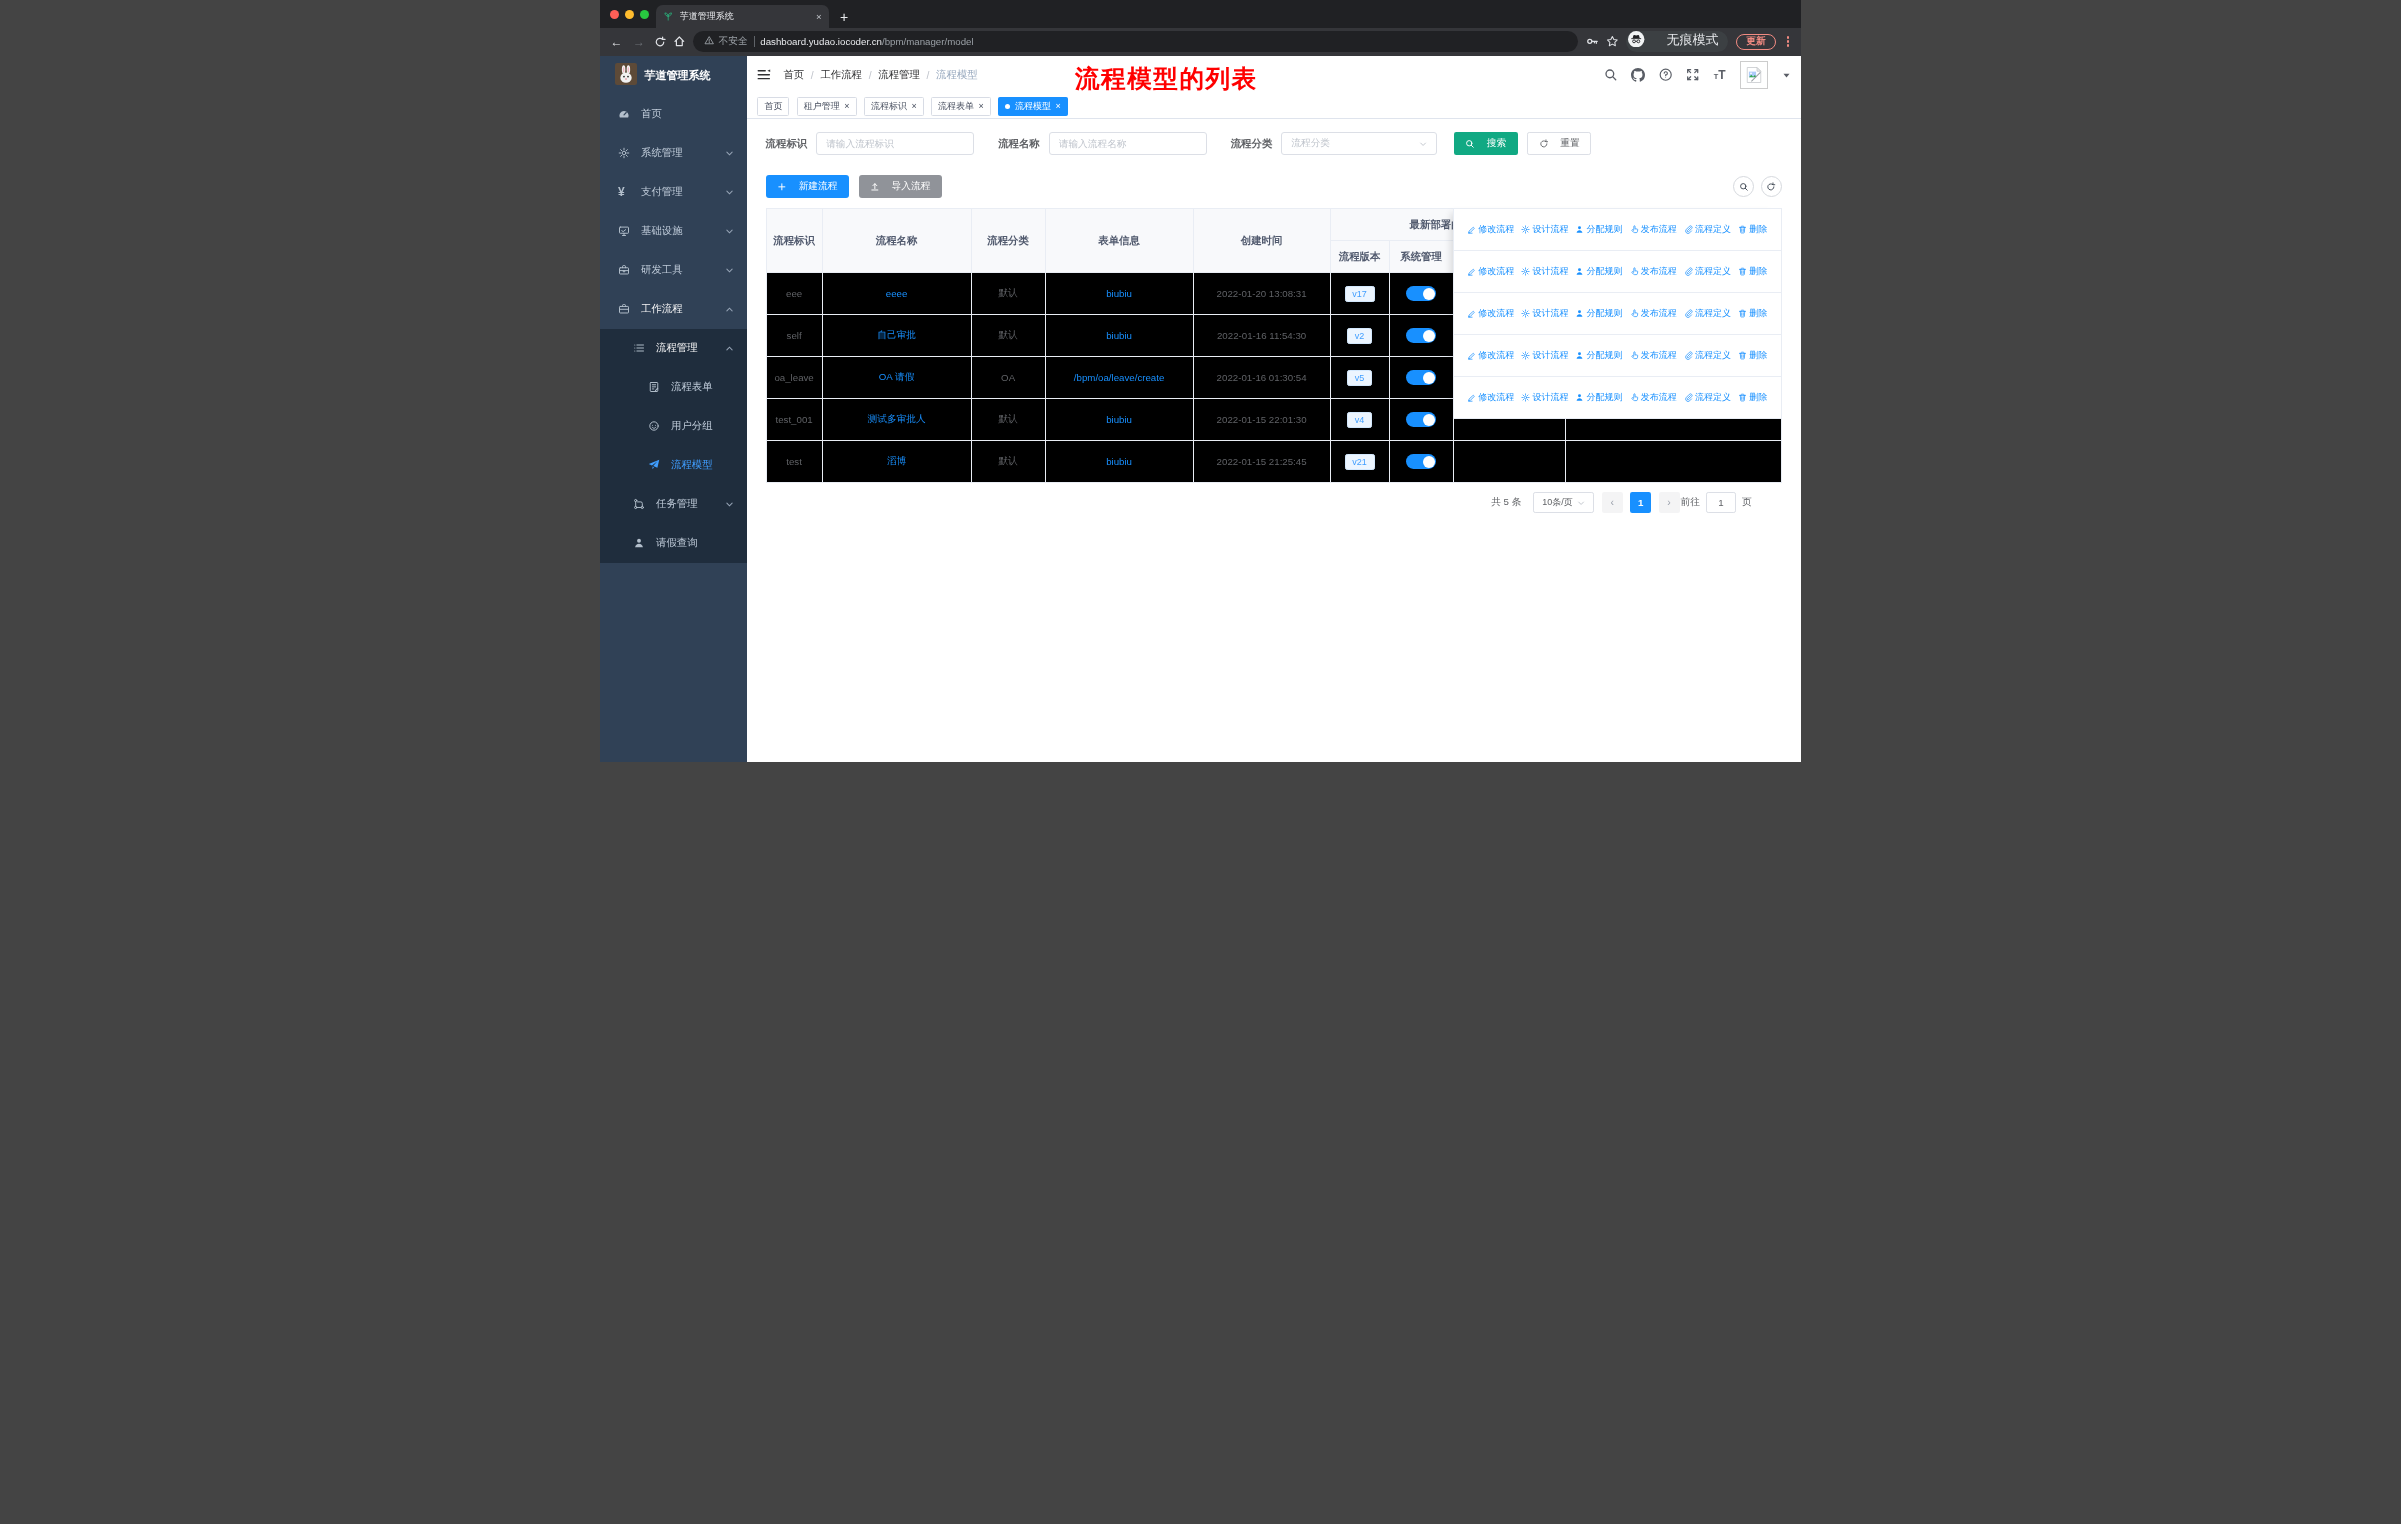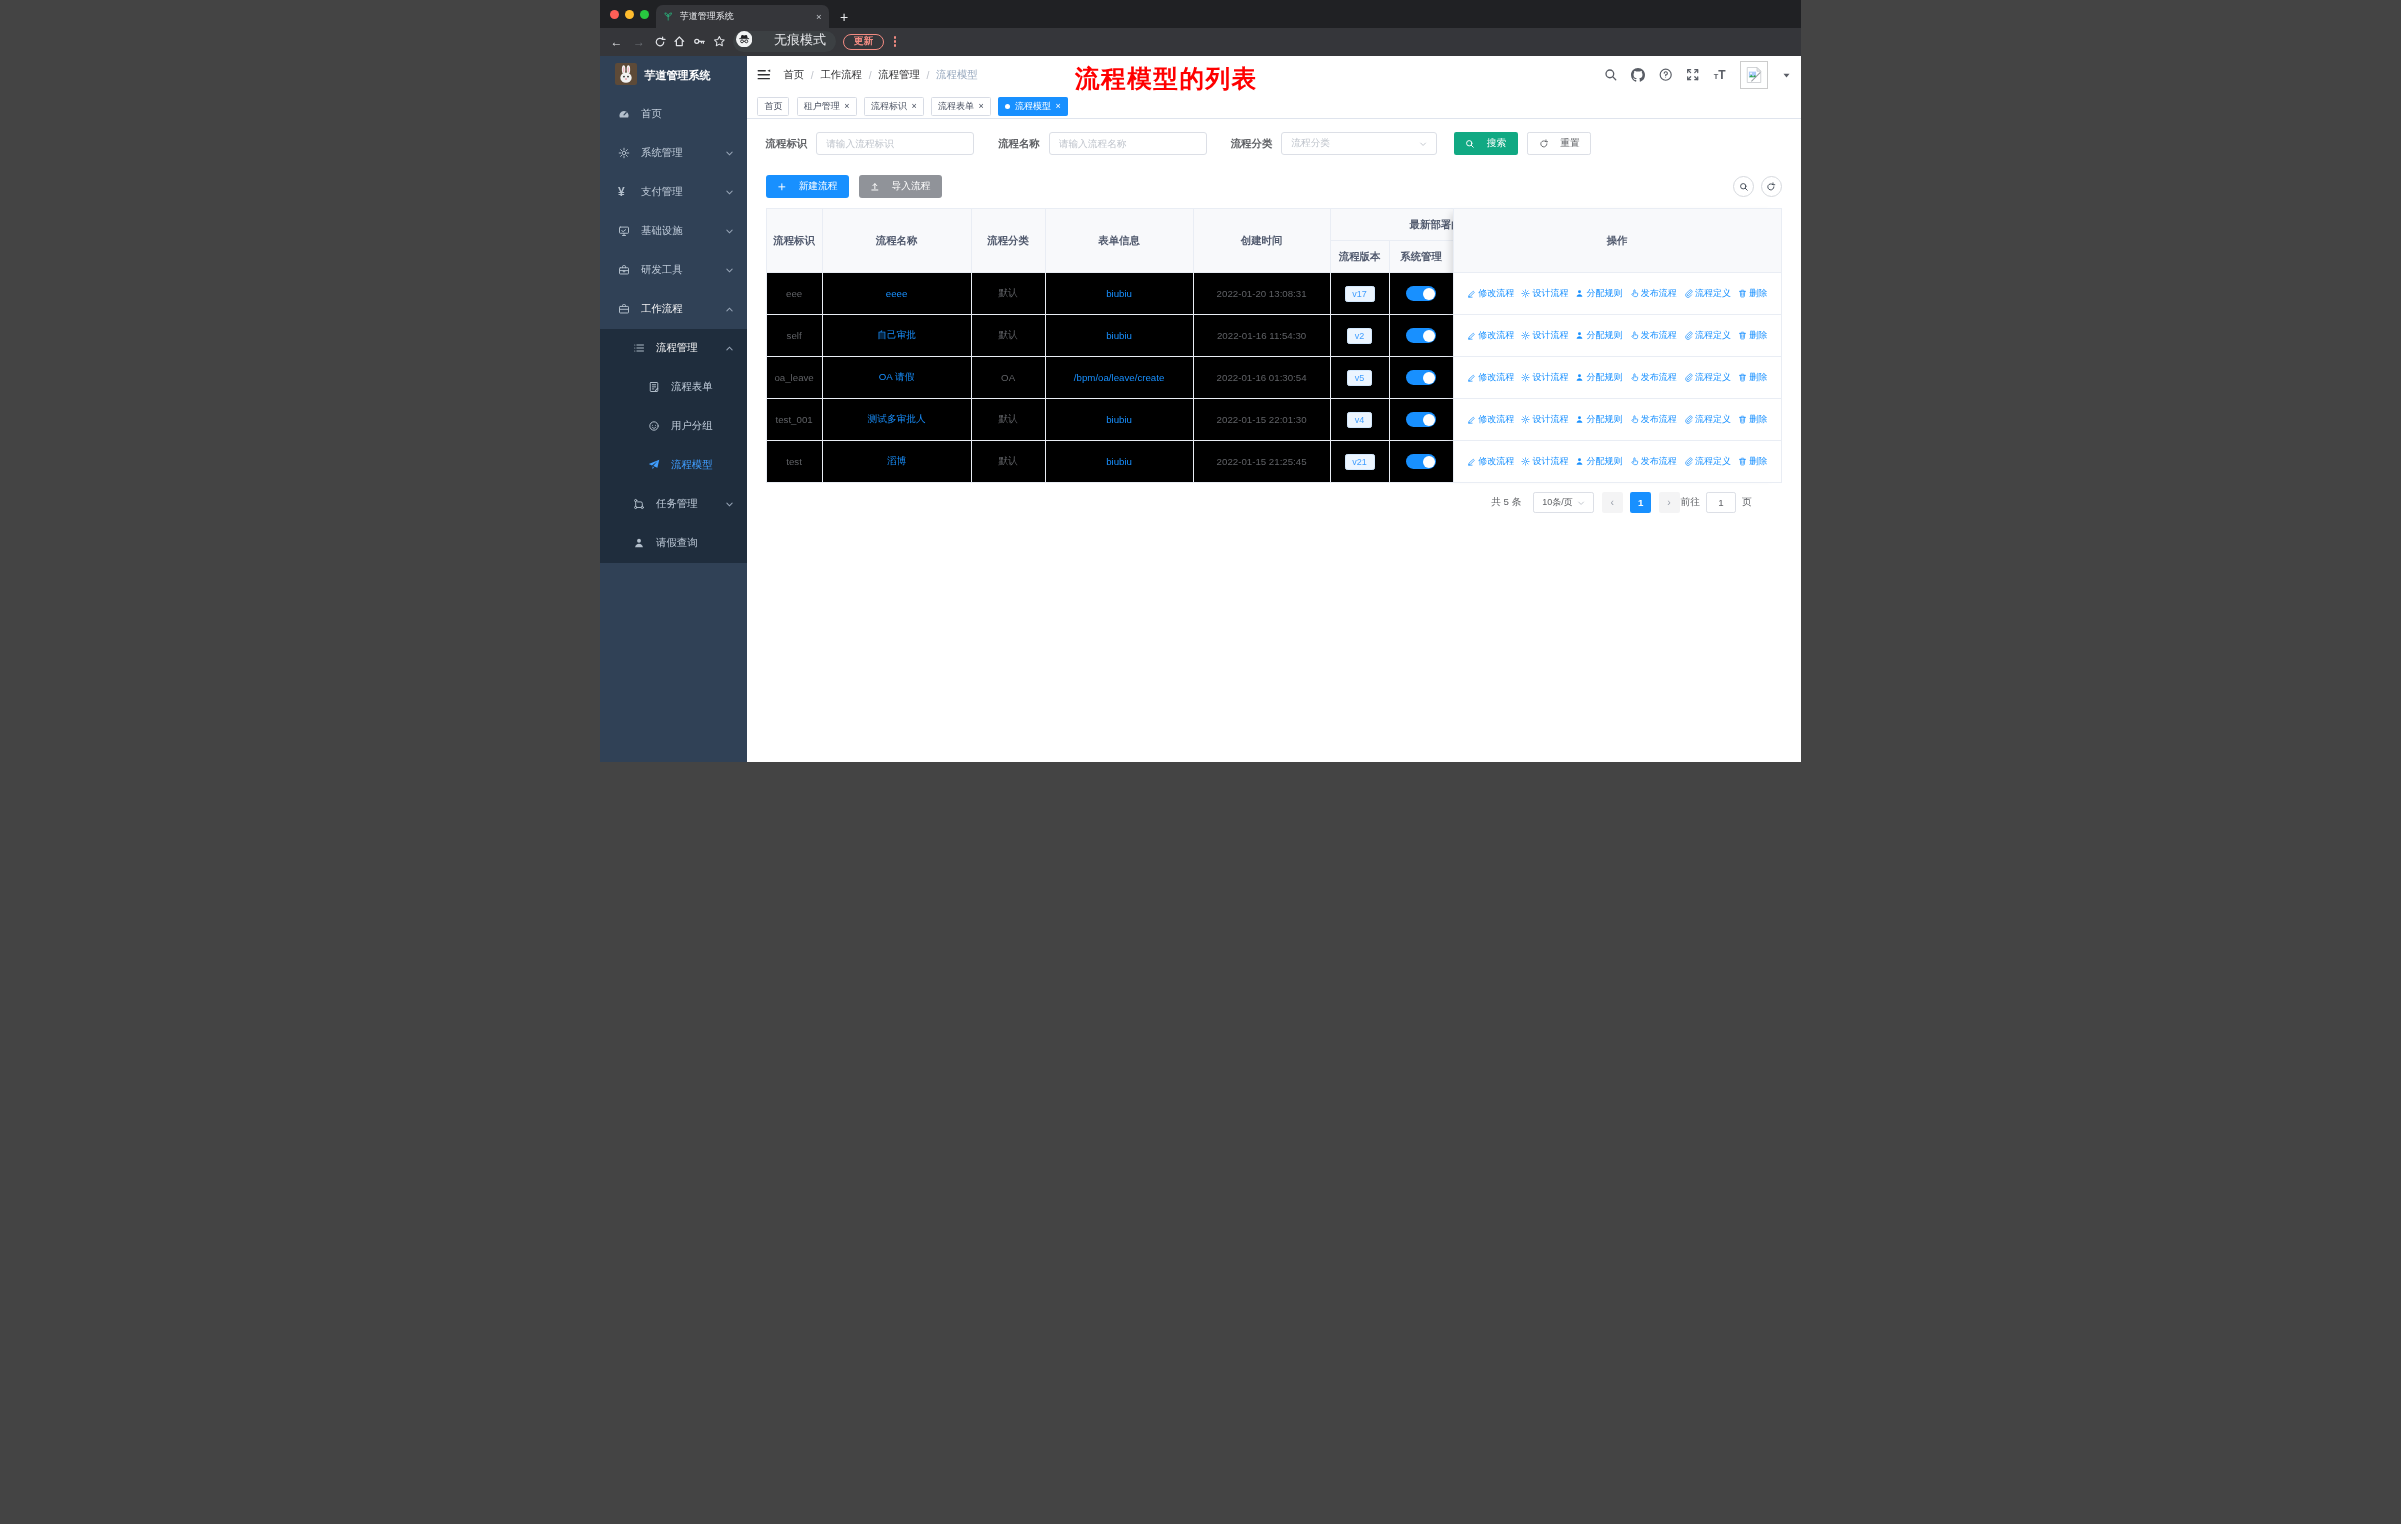--- a/index.html
+++ b/index.html
@@ -141,20 +141,34 @@
       <svg viewBox="0 0 16 16" width="12" height="12" fill="none" stroke="currentColor" stroke-width="1.6" stroke-linecap="round">
           <path d="M13 8A5 5 0 1 1 11.3 4.3"></path>
           <path d="M11.5 1.3v3.2h3.2" stroke-linejoin="round"></path>
         </svg>
     </span>
     <span class="chrome-ic">
       <svg viewBox="0 0 16 16" width="12.7" height="12.7" fill="none" stroke="currentColor" stroke-width="1.5" stroke-linecap="round" stroke-linejoin="round">
           <path d="M2.5 8L8 2.5 13.5 8M4.3 7v6.3h7.4V7"></path>
         </svg>
     </span>
+    <div class="address">
+      <span class="addr-warn">
+        <span>
+          <svg viewBox="0 0 16 16" width="10.4" height="10.4" fill="none" stroke="#9aa0a6" stroke-width="1.4" stroke-linejoin="round">
+              <path d="M8 2.5L14.5 13.5h-13z"></path>
+              <path d="M8 6.8v3" stroke-linecap="round"></path>
+              <circle cx="8" cy="11.6" r=".4" fill="#9aa0a6"></circle>
+            </svg>
+        </span>
+        <span>不安全</span>
+      </span>
+      <span class="addr-sep"></span>
+      <span><span class="addr-host">dashboard.yudao.iocoder.cn</span><span class="addr-path">/bpm/manager/model</span></span>
+    </div>
     <span class="chrome-ic">
       <svg viewBox="0 0 16 16" width="12.7" height="12.7" fill="none" stroke="currentColor" stroke-width="1.6" stroke-linecap="round">
           <circle cx="4.8" cy="8" r="2.6"></circle>
           <path d="M7.4 8h6.8M13 8v2.4M10.6 8v1.8"></path>
         </svg>
     </span>
     <span class="chrome-ic">
       <svg viewBox="0 0 16 16" width="12.7" height="12.7" fill="none" stroke="currentColor" stroke-width="1.3" stroke-linejoin="round">
           <path d="M8 1.8l1.9 3.9 4.3.6-3.1 3 .7 4.2L8 11.5l-3.8 2 .7-4.2-3.1-3 4.3-.6z"></path>
         </svg>
@@ -588,21 +602,20 @@
                   <td><span class="badge">v21</span></td>
                   <td>
                     <div class="switch"></div>
                   </td>
                   <td></td>
                   <td></td>
                 </tr>
               </tbody>
           </table>
           <div class="fixed-op">
-            <div class="fh">操作</div>
             <div id="fixed-rows">
                 <div class="fixed-row">
                   <a class="op-link">
                     <span style="display: inline-flex;">
                       <svg viewBox="0 0 16 16" width="9" height="9" fill="none" stroke="currentColor" stroke-width="1.3" stroke-linecap="round" stroke-linejoin="round">
                         <path d="M3.5 11.5l-.7 2.7 2.7-.7 7-7a1 1 0 0 0 0-1.4l-.6-.6a1 1 0 0 0-1.4 0z"></path>
                         <path d="M3 14.6h6"></path>
                       </svg>
                     </span>
                     <span>修改流程</span>

